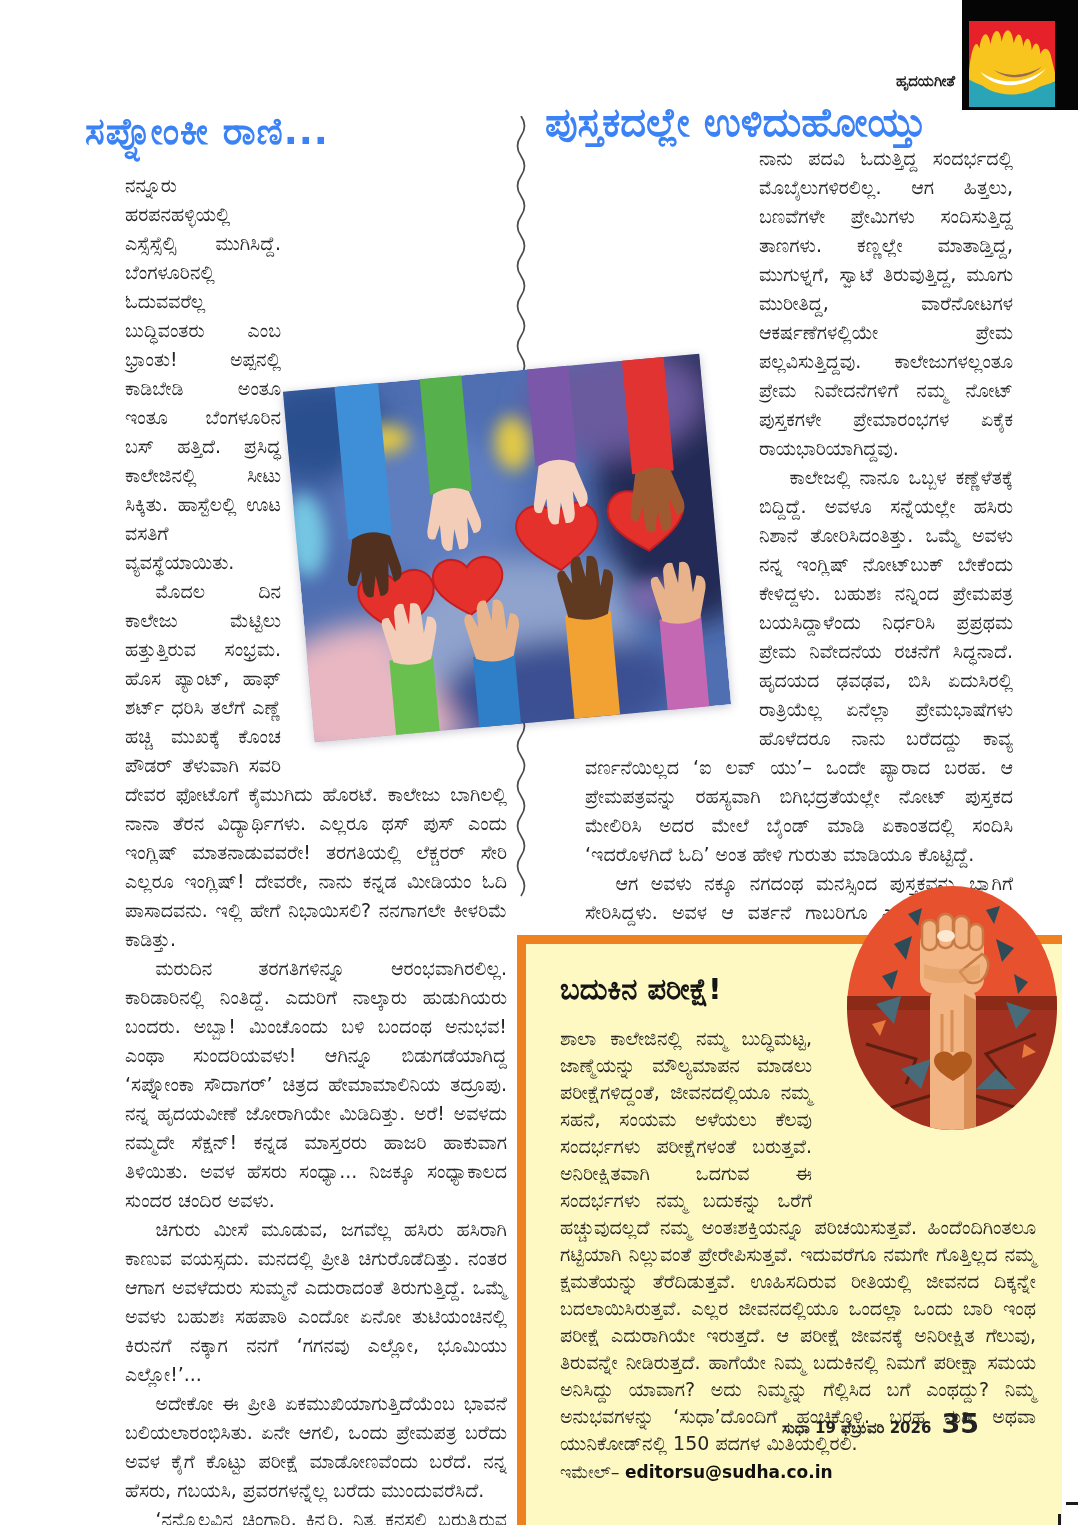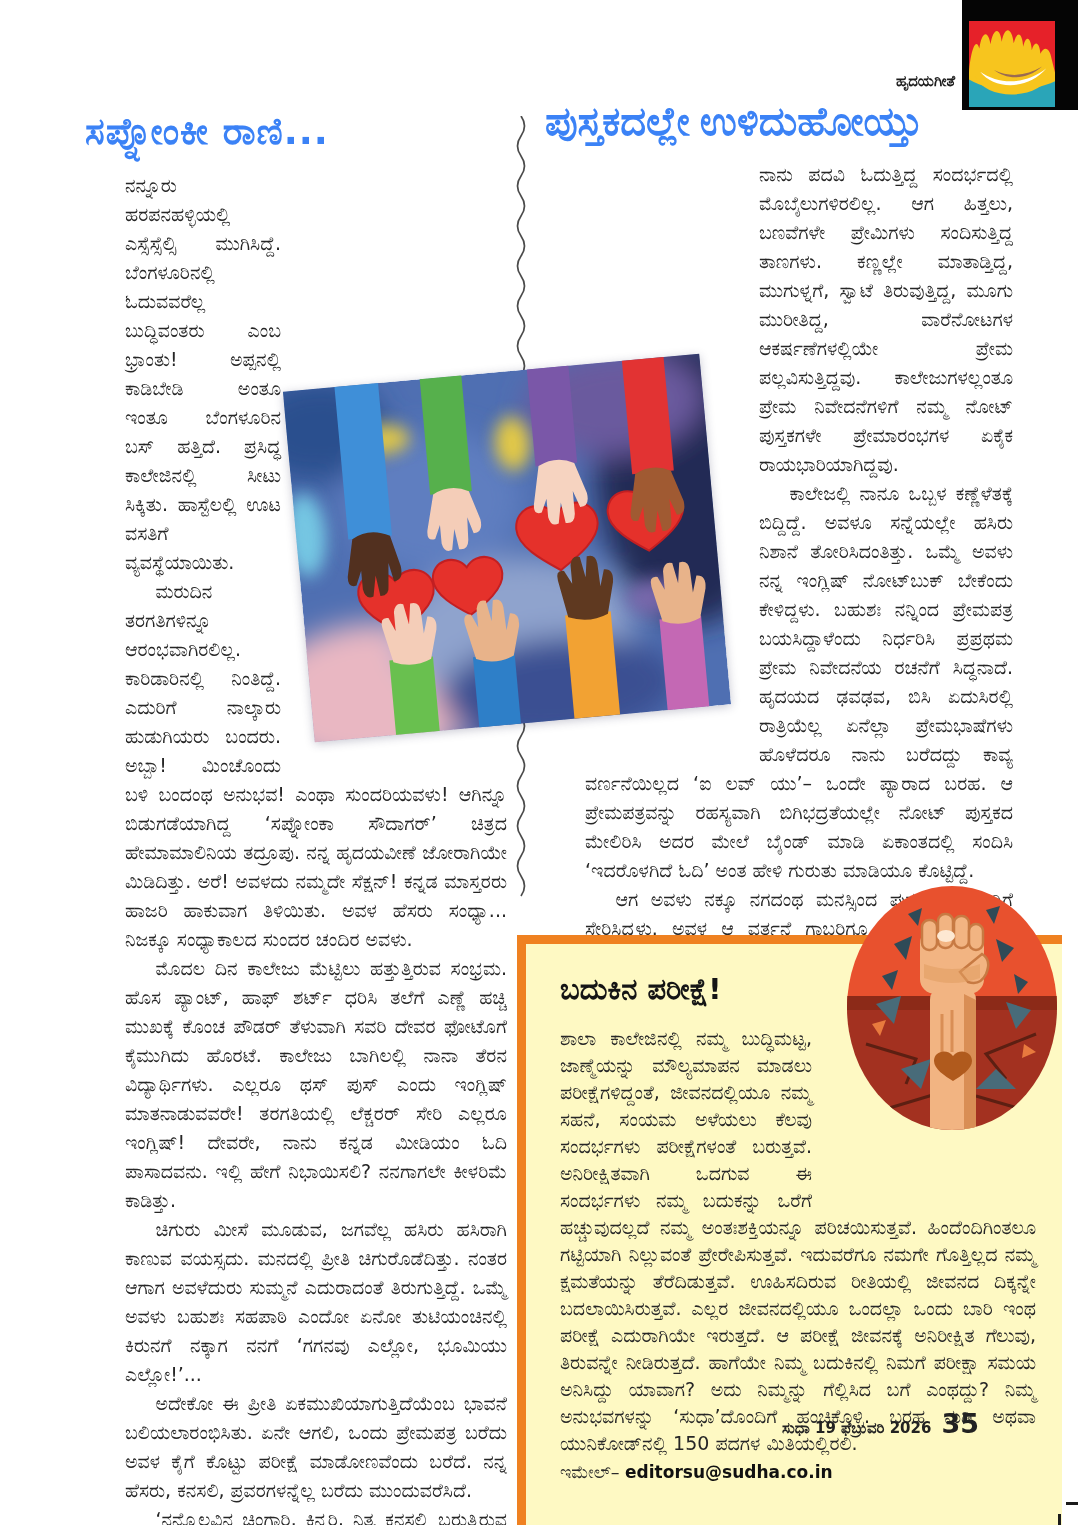--- a/index.html
+++ b/index.html
@@ -16,21 +16,21 @@
   .brand-logo  { left:967px; top:21px; width:90px; height:86px; }
   .section-label { left:760px; top:72px; width:195px; text-align:right;
     font-size:15px; font-weight:600; color:#1c1c1c; }
 
   
   .col { position:absolute; }
   .col-left  { left:85px;  top:112px; width:422px; }
   .col-right { left:545px; top:100px; width:468px; }
   h1.headline { color:#3b82f6; font-weight:bold; line-height:1.1; }
   .col-left  h1.headline { font-size:37px; margin-bottom:18px; letter-spacing:1px; }
-  .col-right h1.headline { font-size:40px; margin-bottom:16px;font-family:Liberation Serif, serif; }
+  .col-right h1.headline { font-size:40px; margin-bottom:0; }
   .col p { font-size:19px; line-height:29px; text-align:justify; color:#262626;margin-left:40px; }
   .col p.indent { text-indent:1.6em; }
   .cut-r { float:right; width:212px; height:400px; margin:205px 0 0 14px; }
   .cut-l { float:left;  width:198px; height:430px; margin:155px 16px 0 0; }
   .byline { font-weight:bold; font-size:19px; margin-top:8px; }
   .byline-right { text-align:right; padding-right:148px; }
   .byline-place { text-align:right; padding-right:192px; font-weight:bold; font-size:19px; }
 
   
   .divider { left:514px; top:116px; }
@@ -77,24 +77,24 @@
 
 <svg class="abs divider" width="14" height="792" viewBox="0 0 14 792">
   <path d="M7 0 Q14 10 7 20 T7 40 T7 60 T7 80 T7 100 T7 120 T7 140 T7 160 T7 180 T7 200 T7 220 T7 240 T7 260 T7 280 T7 300 T7 320 T7 340 T7 360 T7 380 T7 400 T7 420 T7 440 T7 460 T7 480 T7 500 T7 520 T7 540 T7 560 T7 580 T7 600 T7 620 T7 640 T7 660 T7 680 T7 700 T7 720 T7 740 T7 760 T7 780" fill="none" stroke="#4b4b4b" stroke-width="1.7"></path>
 </svg>
 
 <div class="col col-left">
   <h1 class="headline">ಸಪ್ನೋಂಕೀ ರಾಣಿ...</h1>
   <div>
     <div class="cut-r"></div>
     <p>ನನ್ನೂರು ಹರಪನಹಳ್ಳಿಯಲ್ಲಿ ಎಸ್ಸೆಸ್ಸೆಲ್ಸಿ ಮುಗಿಸಿದ್ದೆ. ಬೆಂಗಳೂರಿನಲ್ಲಿ ಓದುವವರೆಲ್ಲ ಬುದ್ಧಿವಂತರು ಎಂಬ ಭ್ರಾಂತು! ಅಪ್ಪನಲ್ಲಿ ಕಾಡಿಬೇಡಿ ಅಂತೂ ಇಂತೂ ಬೆಂಗಳೂರಿನ ಬಸ್ ಹತ್ತಿದೆ. ಪ್ರಸಿದ್ಧ ಕಾಲೇಜಿನಲ್ಲಿ ಸೀಟು ಸಿಕ್ಕಿತು. ಹಾಸ್ಟೆಲಲ್ಲಿ ಊಟ ವಸತಿಗೆ ವ್ಯವಸ್ಥೆಯಾಯಿತು.</p>
+    <p class="indent">ಮೊದಲ ದಿನ ಕಾಲೇಜು ಮೆಟ್ಟಿಲು ಹತ್ತುತ್ತಿರುವ ಸಂಭ್ರಮ. ಹೊಸ ಪ್ಯಾಂಟ್, ಹಾಫ್ ಶರ್ಟ್ ಧರಿಸಿ ತಲೆಗೆ ಎಣ್ಣೆ ಹಚ್ಚಿ ಮುಖಕ್ಕೆ ಕೊಂಚ ಪೌಡರ್ ತೆಳುವಾಗಿ ಸವರಿ ದೇವರ ಫೋಟೊಗೆ ಕೈಮುಗಿದು ಹೊರಟೆ. ಕಾಲೇಜು ಬಾಗಿಲಲ್ಲಿ ನಾನಾ ತೆರನ ವಿದ್ಯಾರ್ಥಿಗಳು. ಎಲ್ಲರೂ ಥಸ್ ಪುಸ್ ಎಂದು ಇಂಗ್ಲಿಷ್ ಮಾತನಾಡುವವರೇ! ತರಗತಿಯಲ್ಲಿ ಲೆಕ್ಚರರ್ ಸೇರಿ ಎಲ್ಲರೂ ಇಂಗ್ಲಿಷ್! ದೇವರೇ, ನಾನು ಕನ್ನಡ ಮೀಡಿಯಂ ಓದಿ ಪಾಸಾದವನು. ಇಲ್ಲಿ ಹೇಗೆ ನಿಭಾಯಿಸಲಿ? ನನಗಾಗಲೇ ಕೀಳರಿಮೆ ಕಾಡಿತ್ತು.</p>
     <p class="indent">ಮರುದಿನ ತರಗತಿಗಳಿನ್ನೂ ಆರಂಭವಾಗಿರಲಿಲ್ಲ. ಕಾರಿಡಾರಿನಲ್ಲಿ ನಿಂತಿದ್ದೆ. ಎದುರಿಗೆ ನಾಲ್ಕಾರು ಹುಡುಗಿಯರು ಬಂದರು. ಅಬ್ಬಾ! ಮಿಂಚೊಂದು ಬಳಿ ಬಂದಂಥ ಅನುಭವ! ಎಂಥಾ ಸುಂದರಿಯವಳು! ಆಗಿನ್ನೂ ಬಿಡುಗಡೆಯಾಗಿದ್ದ ‘ಸಪ್ನೋಂಕಾ ಸೌದಾಗರ್’ ಚಿತ್ರದ ಹೇಮಾಮಾಲಿನಿಯ ತದ್ರೂಪು. ನನ್ನ ಹೃದಯವೀಣೆ ಜೋರಾಗಿಯೇ ಮಿಡಿದಿತ್ತು. ಅರೆ! ಅವಳದು ನಮ್ಮದೇ ಸೆಕ್ಷನ್! ಕನ್ನಡ ಮಾಸ್ತರರು ಹಾಜರಿ ಹಾಕುವಾಗ ತಿಳಿಯಿತು. ಅವಳ ಹೆಸರು ಸಂಧ್ಯಾ... ನಿಜಕ್ಕೂ ಸಂಧ್ಯಾಕಾಲದ ಸುಂದರ ಚಂದಿರ ಅವಳು.</p>
-    <p class="indent">ಮೊದಲ ದಿನ ಕಾಲೇಜು ಮೆಟ್ಟಿಲು ಹತ್ತುತ್ತಿರುವ ಸಂಭ್ರಮ. ಹೊಸ ಪ್ಯಾಂಟ್, ಹಾಫ್ ಶರ್ಟ್ ಧರಿಸಿ ತಲೆಗೆ ಎಣ್ಣೆ ಹಚ್ಚಿ ಮುಖಕ್ಕೆ ಕೊಂಚ ಪೌಡರ್ ತೆಳುವಾಗಿ ಸವರಿ ದೇವರ ಫೋಟೊಗೆ ಕೈಮುಗಿದು ಹೊರಟೆ. ಕಾಲೇಜು ಬಾಗಿಲಲ್ಲಿ ನಾನಾ ತೆರನ ವಿದ್ಯಾರ್ಥಿಗಳು. ಎಲ್ಲರೂ ಥಸ್ ಪುಸ್ ಎಂದು ಇಂಗ್ಲಿಷ್ ಮಾತನಾಡುವವರೇ! ತರಗತಿಯಲ್ಲಿ ಲೆಕ್ಚರರ್ ಸೇರಿ ಎಲ್ಲರೂ ಇಂಗ್ಲಿಷ್! ದೇವರೇ, ನಾನು ಕನ್ನಡ ಮೀಡಿಯಂ ಓದಿ ಪಾಸಾದವನು. ಇಲ್ಲಿ ಹೇಗೆ ನಿಭಾಯಿಸಲಿ? ನನಗಾಗಲೇ ಕೀಳರಿಮೆ ಕಾಡಿತ್ತು.</p>
     <p class="indent">ಚಿಗುರು ಮೀಸೆ ಮೂಡುವ, ಜಗವೆಲ್ಲ ಹಸಿರು ಹಸಿರಾಗಿ ಕಾಣುವ ವಯಸ್ಸದು. ಮನದಲ್ಲಿ ಪ್ರೀತಿ ಚಿಗುರೊಡೆದಿತ್ತು. ನಂತರ ಆಗಾಗ ಅವಳೆದುರು ಸುಮ್ಮನೆ ಎದುರಾದಂತೆ ತಿರುಗುತ್ತಿದ್ದೆ. ಒಮ್ಮೆ ಅವಳು ಬಹುಶಃ ಸಹಪಾಠಿ ಎಂದೋ ಏನೋ ತುಟಿಯಂಚಿನಲ್ಲಿ ಕಿರುನಗೆ ನಕ್ಕಾಗ ನನಗೆ ‘ಗಗನವು ಎಲ್ಲೋ, ಭೂಮಿಯು ಎಲ್ಲೋ!’...</p>
-    <p class="indent">ಅದೇಕೋ ಈ ಪ್ರೀತಿ ಏಕಮುಖಿಯಾಗುತ್ತಿದೆಯೆಂಬ ಭಾವನೆ ಬಲಿಯಲಾರಂಭಿಸಿತು. ಏನೇ ಆಗಲಿ, ಒಂದು ಪ್ರೇಮಪತ್ರ ಬರೆದು ಅವಳ ಕೈಗೆ ಕೊಟ್ಟು ಪರೀಕ್ಷೆ ಮಾಡೋಣವೆಂದು ಬರೆದೆ. ನನ್ನ ಹೆಸರು, ಕನಸಲಿ, ಪ್ರವರಗಳನ್ನೆಲ್ಲ ಬರೆದು ಮುಂದುವರೆಸಿದೆ.</p>
+    <p class="indent">ಅದೇಕೋ ಈ ಪ್ರೀತಿ ಏಕಮುಖಿಯಾಗುತ್ತಿದೆಯೆಂಬ ಭಾವನೆ ಬಲಿಯಲಾರಂಭಿಸಿತು. ಏನೇ ಆಗಲಿ, ಒಂದು ಪ್ರೇಮಪತ್ರ ಬರೆದು ಅವಳ ಕೈಗೆ ಕೊಟ್ಟು ಪರೀಕ್ಷೆ ಮಾಡೋಣವೆಂದು ಬರೆದೆ. ನನ್ನ ಹೆಸರು, ಗಬಯಸಿ, ಪ್ರವರಗಳನ್ನೆಲ್ಲ ಬರೆದು ಮುಂದುವರೆಸಿದೆ.</p>
     <p class="indent">‘ನನ್ನೊಲವಿನ ಚಿಂಗಾರಿ, ಕಿನ್ನರಿ, ನಿತ್ಯ ಕನಸಲ್ಲಿ ಬರುತ್ತಿರುವ ಬೆಳದಿಂಗಳ ಬಾಲೆ, ನೀನೇ ನನ್ನ ಒಲವಿನ ಪ್ರಿಯಲತೆ ಎಂದು ನನ್ನ ಹೃದಯ ಪಿಸುಗುಟ್ಟುತ್ತಿದೆ. ಎಂಥ ಚೆಂದ ನಿನ್ನ ವದನಾರವಿಂದ! ನೀನೇ ನನ್ನ ಜಗತ್ತು. ನಿನ್ನ ಕಣ್ಣುಗಳಿಗೆ ರೆಪ್ಪೆಯಾಗಬಯಸುವೆ...’ ಎಂದು ಬರೆದು ಶೀಘ್ರ ಉತ್ತರಕ್ಕಾಗಿ ಬೇಡಿಕೆಯೊಂದಿಗೆ ಮುಗಿಸಿ ಅಂಟಿಸಿ ಮೇಲೆ ಅರ್ಧ ಗಂಟೆ ವ್ಯಯಿಸಿ ಸುಂದರ ಡಿಸೈನಲ್ಲಿ ಹೆಸರು ಬರೆದೆ.</p>
 
   </div>
 
 </div>
 
 <div class="col col-right">
   <h1 class="headline">ಪುಸ್ತಕದಲ್ಲೇ ಉಳಿದುಹೋಯ್ತು</h1>
   <div>
     <div class="cut-l"></div>

